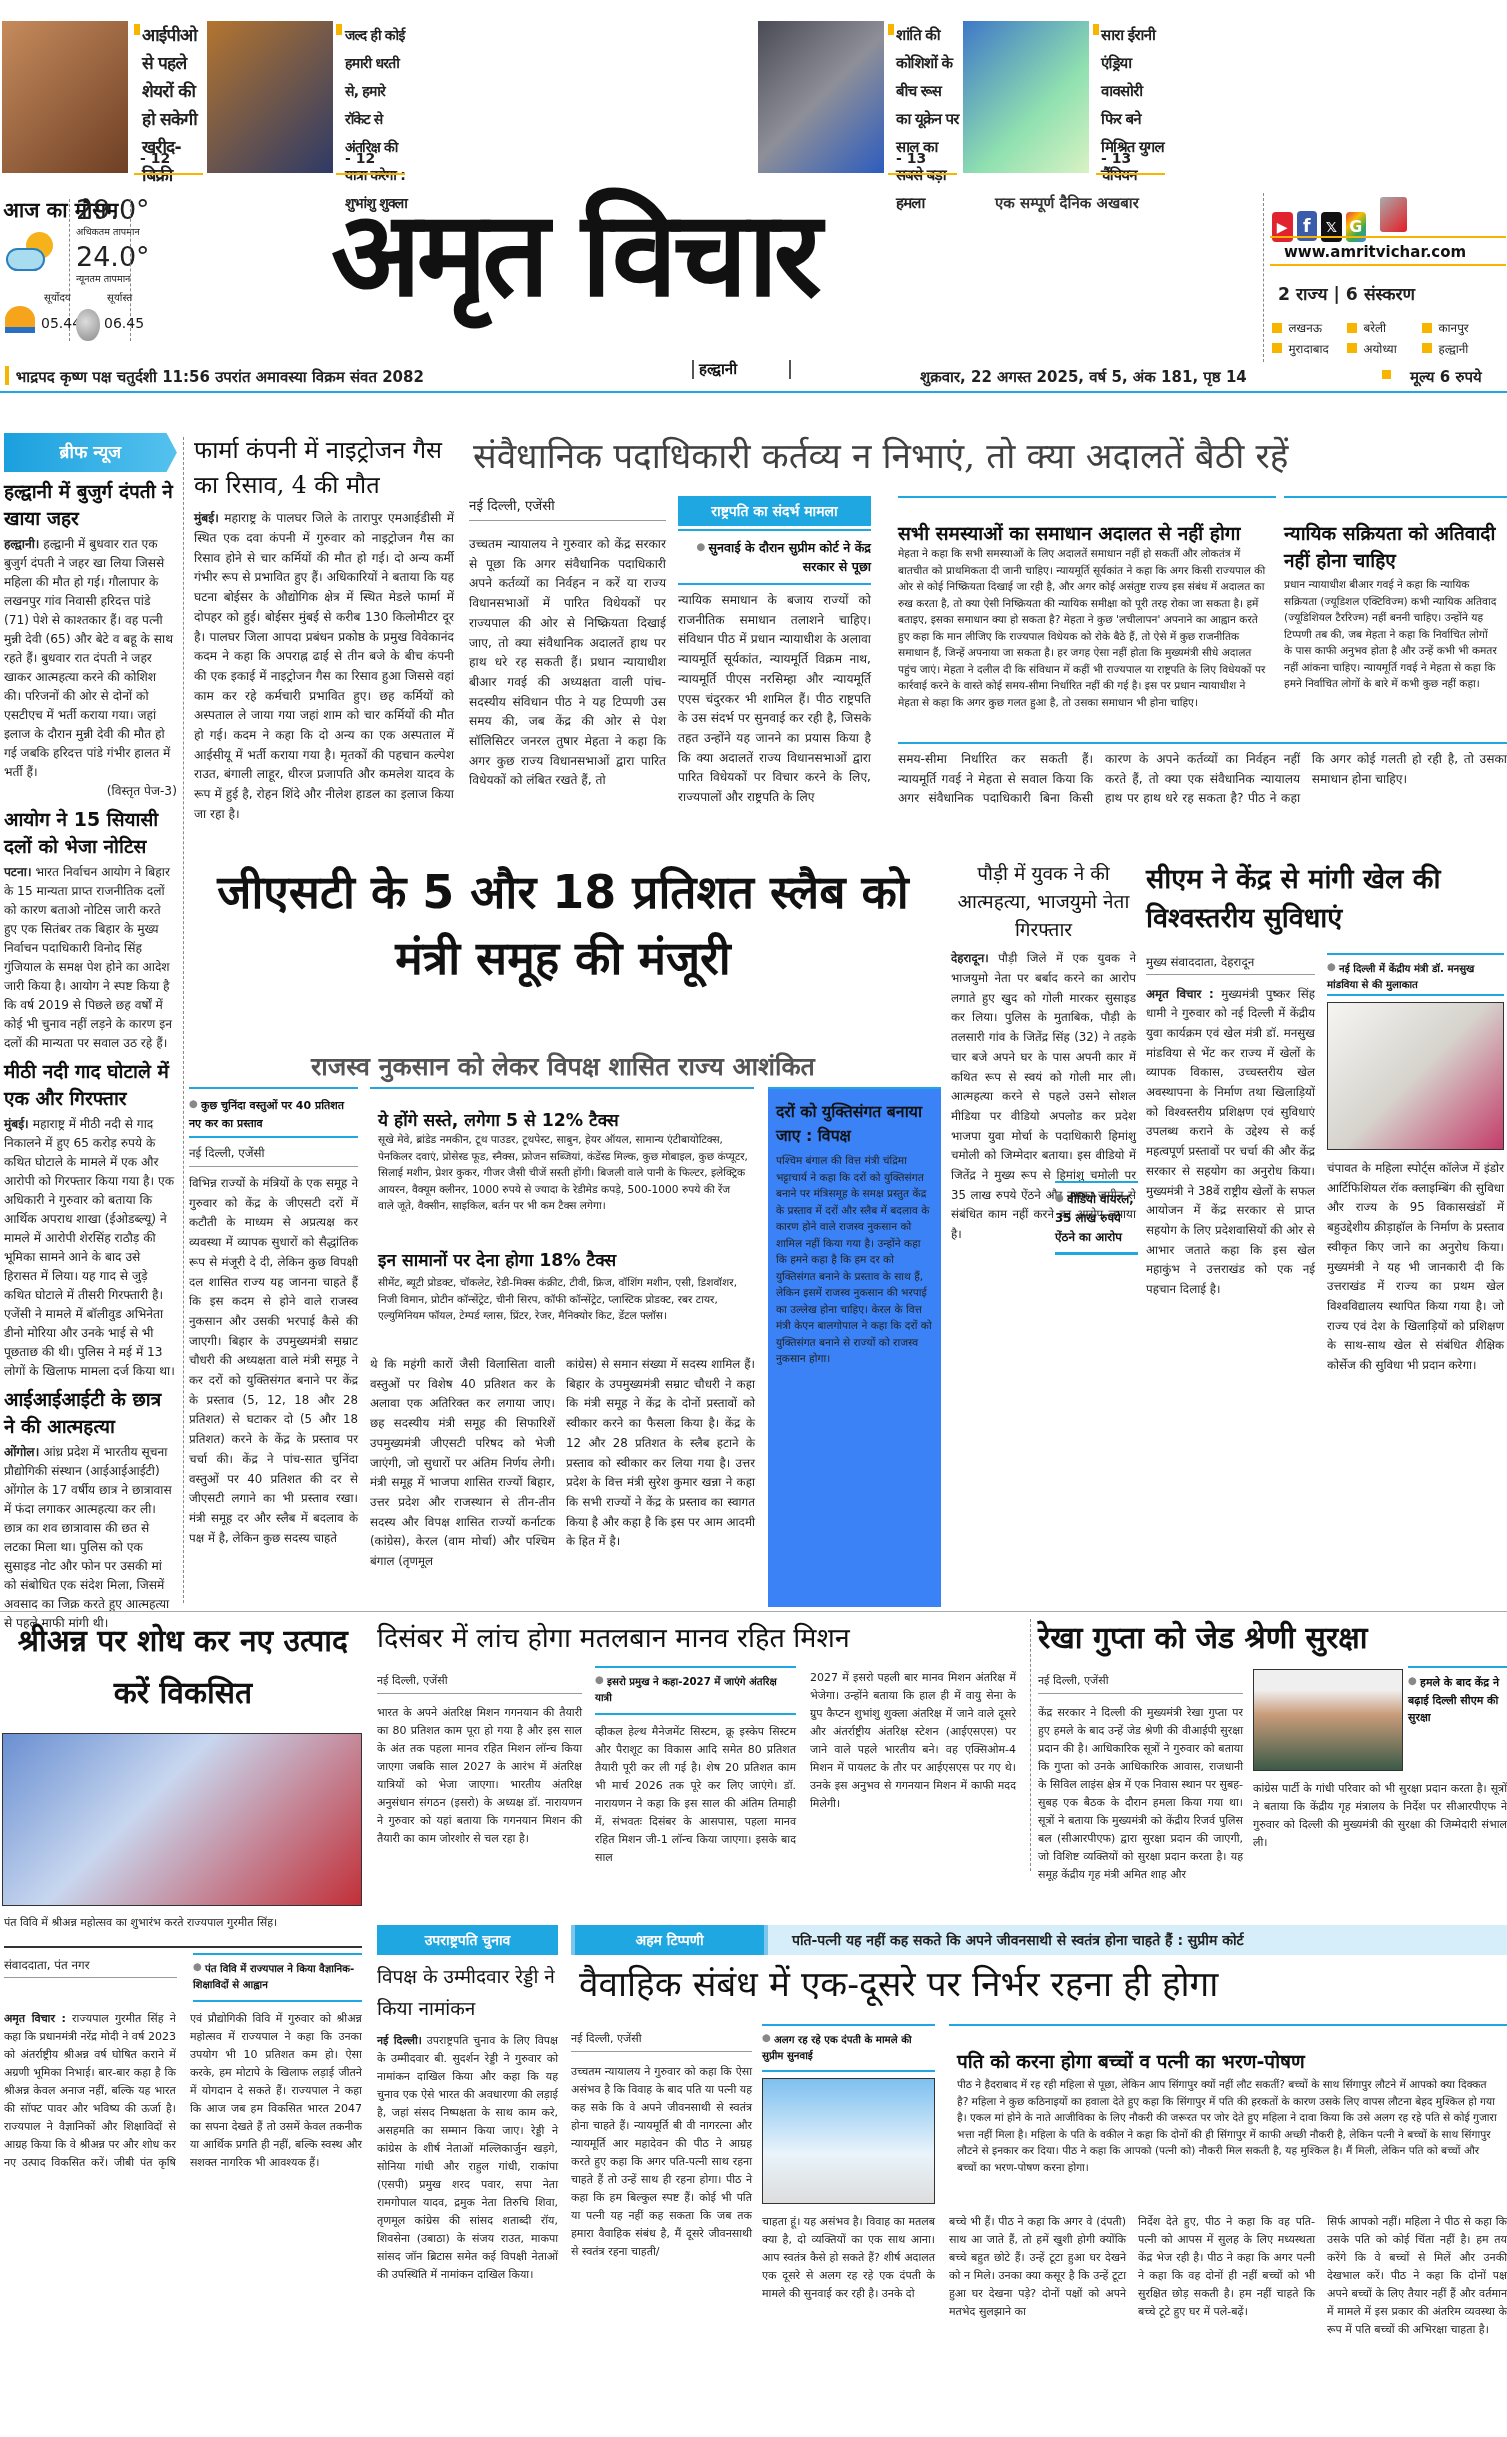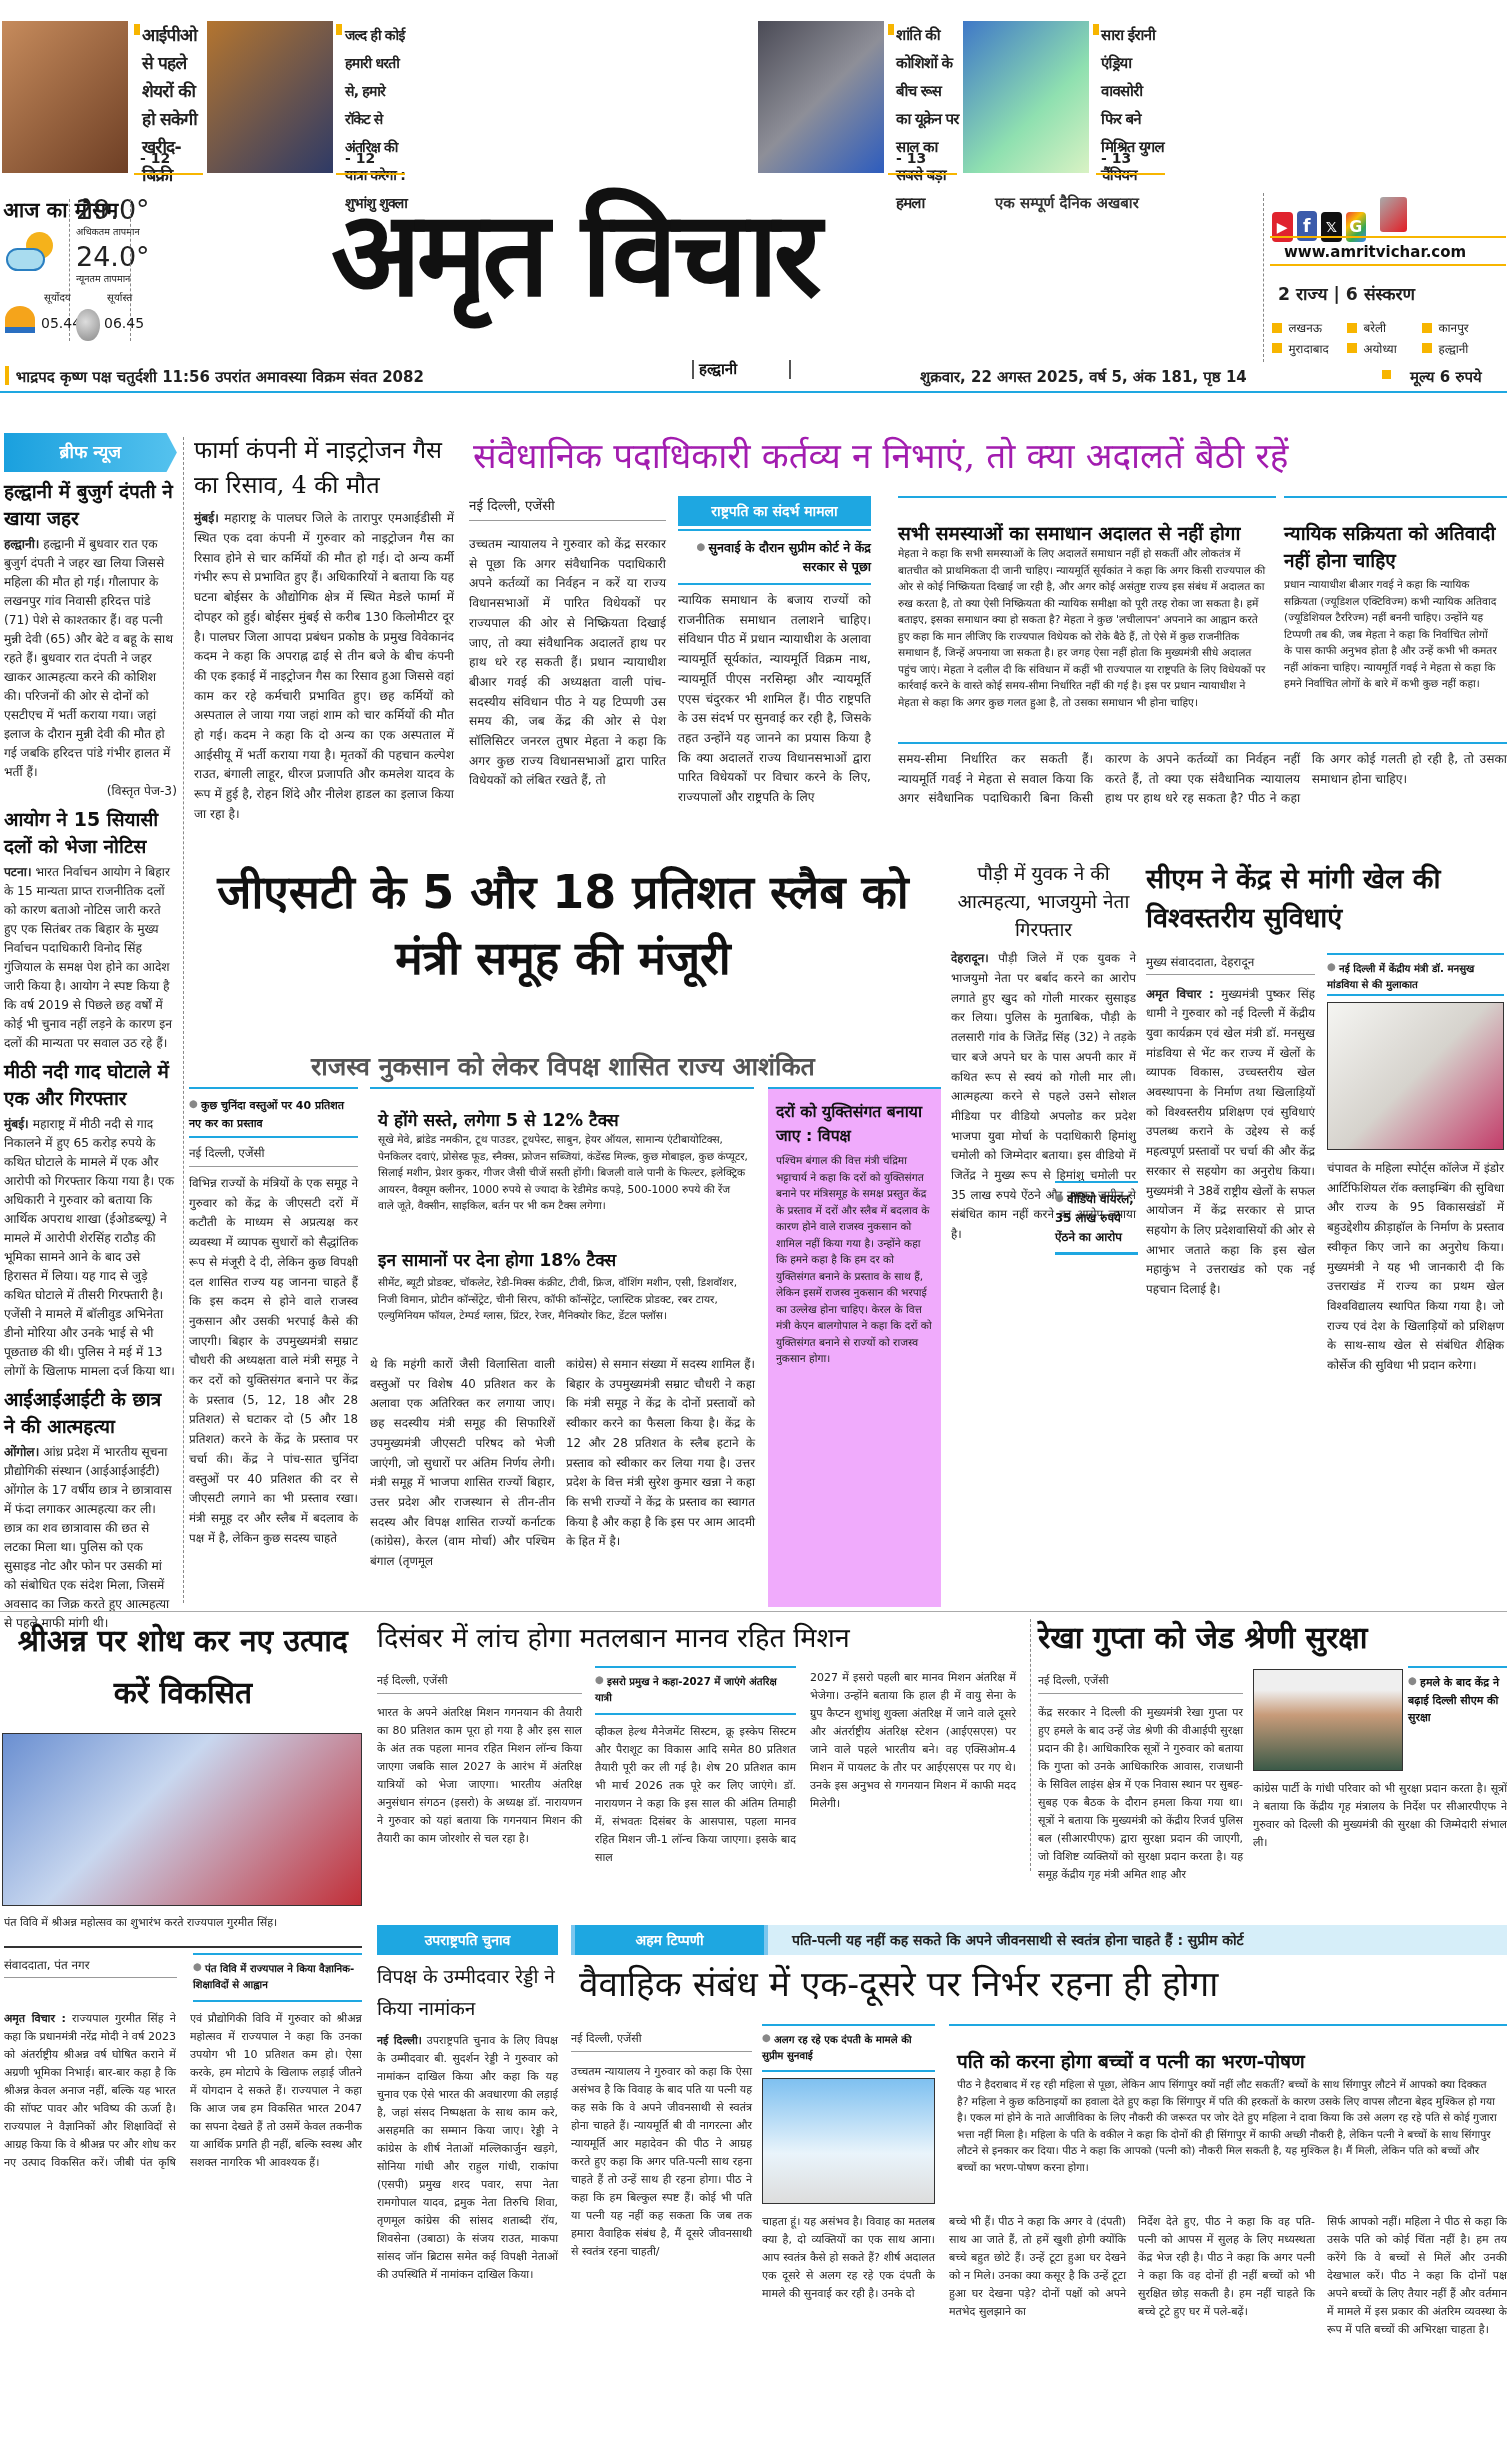--- a/index.html
+++ b/index.html
@@ -142,21 +142,21 @@
 </div>
 <div class="abs dashed-v" style="left:183px;top:437px;height:1166px;"></div>
 
 <div class="abs" style="left:194px;top:433px;width:260px;">
   <div class="serif" style="font-size:23.6px;line-height:35px;color:#111;">फार्मा कंपनी में नाइट्रोजन गैस का रिसाव, 4 की मौत</div>
   <div class="body-text" style="margin-top:6.3px;font-size:12.2px;line-height:19.7px;">
     <b>मुंबई।</b> <span>महाराष्ट्र के पालघर जिले के तारापुर एमआईडीसी में स्थित एक दवा कंपनी में गुरुवार को नाइट्रोजन गैस का रिसाव होने से चार कर्मियों की मौत हो गई। दो अन्य कर्मी गंभीर रूप से प्रभावित हुए हैं। अधिकारियों ने बताया कि यह घटना बोईसर के औद्योगिक क्षेत्र में स्थित मेडले फार्मा में दोपहर को हुई। बोईसर मुंबई से करीब 130 किलोमीटर दूर है। पालघर जिला आपदा प्रबंधन प्रकोष्ठ के प्रमुख विवेकानंद कदम ने कहा कि अपराह्न ढाई से तीन बजे के बीच कंपनी की एक इकाई में नाइट्रोजन गैस का रिसाव हुआ जिससे वहां काम कर रहे कर्मचारी प्रभावित हुए। छह कर्मियों को अस्पताल ले जाया गया जहां शाम को चार कर्मियों की मौत हो गई। कदम ने कहा कि दो अन्य का एक अस्पताल में आईसीयू में भर्ती कराया गया है। मृतकों की पहचान कल्पेश राउत, बंगाली लाहूर, धीरज प्रजापति और कमलेश यादव के रूप में हुई है, रोहन शिंदे और नीलेश हाडल का इलाज किया जा रहा है।</span>
   </div>
 </div>
 
-<div class="abs serif" style="left:473px;top:432px;width:1035px;font-size:35px;line-height:49px;color:#a21caf;white-space:nowrap;">संवैधानिक पदाधिकारी कर्तव्य न निभाएं, तो क्या अदालतें बैठी रहें</div>
+<div class="abs serif" style="left:473px;top:432px;width:1035px;font-size:35px;line-height:49px;color:#404040;white-space:nowrap;">संवैधानिक पदाधिकारी कर्तव्य न निभाएं, तो क्या अदालतें बैठी रहें</div>
 <div class="abs" style="left:469px;top:496px;width:1038px;height:315px;">
   <div class="abs dateline" style="left:0;top:0;">नई दिल्ली, एजेंसी</div>
   <div class="abs gray-line" style="left:0;top:23.6px;width:197px;height:0.8px;"></div>
   <div class="abs body-text" style="left:0;top:39px;width:197px;font-size:12.2px;line-height:19.7px;">उच्चतम न्यायालय ने गुरुवार को केंद्र सरकार से पूछा कि अगर संवैधानिक पदाधिकारी अपने कर्तव्यों का निर्वहन न करें या राज्य विधानसभाओं में पारित विधेयकों पर राज्यपाल की ओर से निष्क्रियता दिखाई जाए, तो क्या संवैधानिक अदालतें हाथ पर हाथ धरे रह सकती हैं। प्रधान न्यायाधीश बीआर गवई की अध्यक्षता वाली पांच-सदस्यीय संविधान पीठ ने यह टिप्पणी उस समय की, जब केंद्र की ओर से पेश सॉलिसिटर जनरल तुषार मेहता ने कहा कि अगर कुछ राज्य विधानसभाओं द्वारा पारित विधेयकों को लंबित रखते हैं, तो</div>
 
   <div class="abs blue" style="left:209px;top:0;width:193px;height:30px;">
     <div class="kicker" style="font-size:14px;line-height:30px;">राष्ट्रपति का संदर्भ मामला</div>
   </div>
   <div class="abs blue-line" style="left:209px;top:33px;width:193px;height:2.4px;"></div>
   <div class="abs h-bold bullet" style="left:209px;top:41px;width:193px;font-size:12.6px;line-height:19px;text-align:right;">सुनवाई के दौरान सुप्रीम कोर्ट ने केंद्र सरकार से पूछा</div>
@@ -188,21 +188,21 @@
 
   <div class="abs blue-line" style="left:181px;top:0;width:384px;height:2.4px;"></div>
   <div class="abs h-bold" style="left:189px;top:20.5px;font-size:17.3px;">ये होंगे सस्ते, लगेगा 5 से 12% टैक्स</div>
   <div class="abs body-text-sm" style="left:189px;top:44px;width:370px;font-size:10.6px;line-height:16.5px;">सूखे मेवे, ब्रांडेड नमकीन, टूथ पाउडर, टूथपेस्ट, साबुन, हेयर ऑयल, सामान्य एंटीबायोटिक्स, पेनकिलर दवाएं, प्रोसेस्ड फूड, स्नैक्स, फ्रोजन सब्जियां, कंडेंस्ड मिल्क, कुछ मोबाइल, कुछ कंप्यूटर, सिलाई मशीन, प्रेशर कुकर, गीजर जैसी चीजें सस्ती होंगी। बिजली वाले पानी के फिल्टर, इलेक्ट्रिक आयरन, वैक्यूम क्लीनर, 1000 रुपये से ज्यादा के रेडीमेड कपड़े, 500-1000 रुपये की रेंज वाले जूते, वैक्सीन, साइकिल, बर्तन पर भी कम टैक्स लगेगा।</div>
   <div class="abs h-bold" style="left:189px;top:161px;font-size:17.3px;">इन सामानों पर देना होगा 18% टैक्स</div>
   <div class="abs body-text-sm" style="left:189px;top:187px;width:370px;font-size:10.6px;line-height:16.5px;">सीमेंट, ब्यूटी प्रोडक्ट, चॉकलेट, रेडी-मिक्स कंक्रीट, टीवी, फ्रिज, वॉशिंग मशीन, एसी, डिशवॉशर, निजी विमान, प्रोटीन कॉन्सेंट्रेट, चीनी सिरप, कॉफी कॉन्सेंट्रेट, प्लास्टिक प्रोडक्ट, रबर टायर, एल्युमिनियम फॉयल, टेम्पर्ड ग्लास, प्रिंटर, रेजर, मैनिक्योर किट, डेंटल फ्लॉस।</div>
 
   <div class="abs body-text" style="left:181px;top:268px;width:185px;font-size:11.8px;line-height:19.7px;">थे कि महंगी कारों जैसी विलासिता वाली वस्तुओं पर विशेष 40 प्रतिशत कर के अलावा एक अतिरिक्त कर लगाया जाए। छह सदस्यीय मंत्री समूह की सिफारिशें उपमुख्यमंत्री जीएसटी परिषद को भेजी जाएंगी, जो सुधारों पर अंतिम निर्णय लेगी। मंत्री समूह में भाजपा शासित राज्यों बिहार, उत्तर प्रदेश और राजस्थान से तीन-तीन सदस्य और विपक्ष शासित राज्यों कर्नाटक (कांग्रेस), केरल (वाम मोर्चा) और पश्चिम बंगाल (तृणमूल</div>
   <div class="abs body-text" style="left:377px;top:268px;width:189px;font-size:11.8px;line-height:19.7px;">कांग्रेस) से समान संख्या में सदस्य शामिल हैं। बिहार के उपमुख्यमंत्री सम्राट चौधरी ने कहा कि मंत्री समूह ने केंद्र के दोनों प्रस्तावों को स्वीकार करने का फैसला किया है। केंद्र के 12 और 28 प्रतिशत के स्लैब हटाने के प्रस्ताव को स्वीकार कर लिया गया है। उत्तर प्रदेश के वित्त मंत्री सुरेश कुमार खन्ना ने कहा कि सभी राज्यों ने केंद्र के प्रस्ताव का स्वागत किया है और कहा है कि इस पर आम आदमी के हित में है।</div>
 
-  <div class="abs" style="left:579px;top:0;width:173px;height:520px;background:#f0abfc;">
+  <div class="abs" style="left:579px;top:0;width:173px;height:520px;background:#3b82f6;">
     <div class="blue-line" style="height:2.4px;"></div>
     <div class="h-bold" style="padding:11px 7.9px 4.7px;font-size:15.8px;line-height:23.6px;">दरों को युक्तिसंगत बनाया जाए : विपक्ष</div>
     <div class="body-text-sm" style="padding:0 7.9px;font-size:10.6px;line-height:16.5px;">पश्चिम बंगाल की वित्त मंत्री चंद्रिमा भट्टाचार्य ने कहा कि दरों को युक्तिसंगत बनाने पर मंत्रिसमूह के समक्ष प्रस्तुत केंद्र के प्रस्ताव में दरों और स्लैब में बदलाव के कारण होने वाले राजस्व नुकसान को शामिल नहीं किया गया है। उन्होंने कहा कि हमने कहा है कि हम दर को युक्तिसंगत बनाने के प्रस्ताव के साथ हैं, लेकिन इसमें राजस्व नुकसान की भरपाई का उल्लेख होना चाहिए। केरल के वित्त मंत्री केएन बालगोपाल ने कहा कि दरों को युक्तिसंगत बनाने से राज्यों को राजस्व नुकसान होगा।</div>
   </div>
 </div>
 
 <div class="abs" style="left:951px;top:859px;width:185px;">
   <div class="serif" style="font-size:19px;line-height:28px;color:#111;text-align:center;">पौड़ी में युवक ने की आत्महत्या, भाजयुमो नेता गिरफ्तार</div>
   <div class="body-text" style="margin-top:6.3px;font-size:11.8px;line-height:19.7px;">
     <b>देहरादून।</b> <span>पौड़ी जिले में एक युवक ने भाजयुमो नेता पर बर्बाद करने का आरोप लगाते हुए खुद को गोली मारकर सुसाइड कर लिया। पुलिस के मुताबिक, पौड़ी के तलसारी गांव के जितेंद्र सिंह (32) ने तड़के चार बजे अपने घर के पास अपनी कार में कथित रूप से स्वयं को गोली मार ली। आत्महत्या करने से पहले उसने सोशल मीडिया पर वीडियो अपलोड कर प्रदेश भाजपा युवा मोर्चा के पदाधिकारी हिमांशु चमोली को जिम्मेदार बताया। इस वीडियो में जितेंद्र ने मुख्य रूप से हिमांशु चमोली पर 35 लाख रुपये ऐंठने और उसका जमीन से संबंधित काम नहीं करने का आरोप लगाया है।</span>

